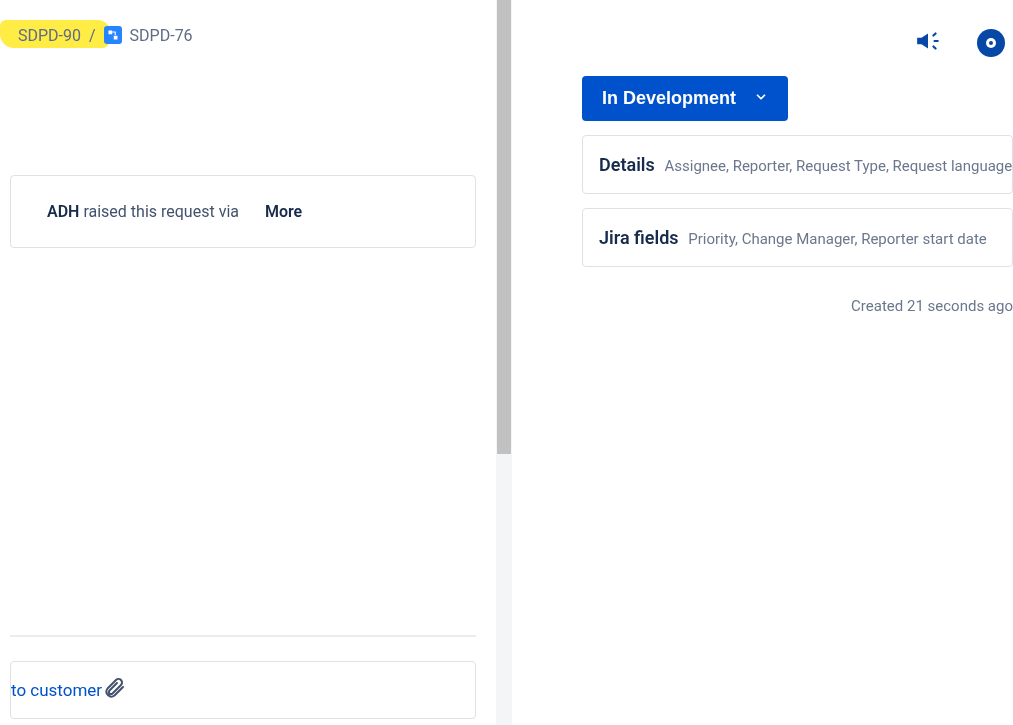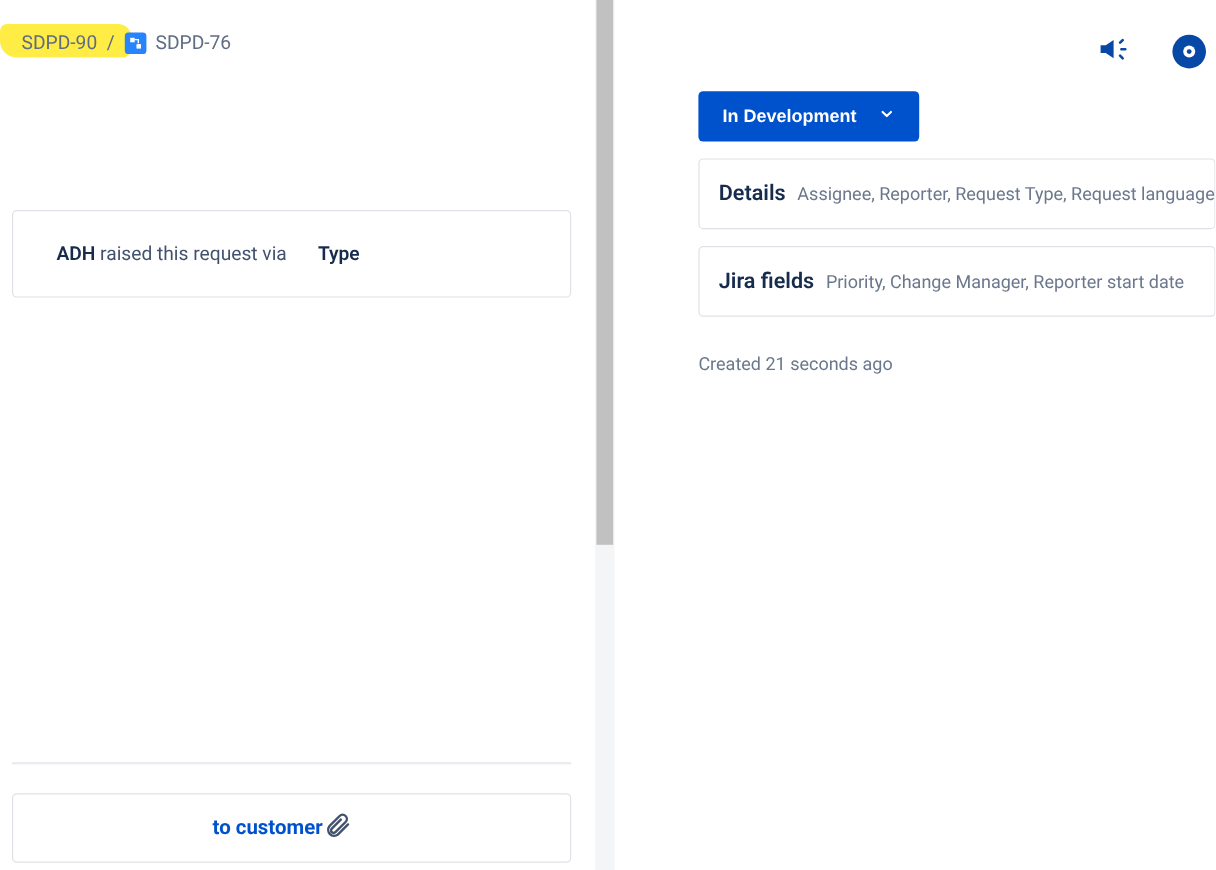--- a/index.html
+++ b/index.html
@@ -39,21 +39,21 @@
   }
   .right-pane {
     flex: 1;
     padding-top: 20px;
     padding-left: 70px;
     position: relative;
     overflow: hidden;
   }
   .breadcrumb-row {
     display: flex;
-    align-items: flex-end;
+    align-items: flex-start;
     gap: 8px;
     padding: 26px 10px 10px 18px;
     font-size: 16px;
     color: #42526e;
     position: relative;
   }
   .highlight {
     position: absolute;
     left: 0;
     top: 20px;
@@ -101,23 +101,22 @@
     bottom: 6px;
     left: 10px;
     right: 36px;
   }
   .hr-line { border: none; border-top: 2px solid #ebecf0; margin-bottom: 24px; }
   .reply-box {
     border: 1px solid #dfe1e6;
     border-radius: 4px;
     display: flex;
     align-items: center;
-    justify-content: center;
+    justify-content: flex-start;
     padding: 14px 16px 14px 0;
-    font-weight: bold;
   }
   .reply-link {
     color: #0052cc;
     font-size: 17px;
     cursor: pointer;
   }
   .attach-icon { color: #42526e; cursor: pointer; }
   .top-icons {
     position: absolute;
     top: 28px;
@@ -140,21 +139,21 @@
     width: 10px; height: 10px; border-radius: 5px; background: #fff;
     display: flex; align-items: center; justify-content: center;
   }
   .watch-eye-pupil { width: 4px; height: 4px; border-radius: 2px; background: #0747a6; }
   .status-btn {
     background: #0052cc;
     color: #fff;
     border: none;
     border-radius: 4px;
     padding: 12px 20px;
-    font-size: 15px;
+    font-size: 18px;
     font-weight: 600;
     display: inline-flex;
     align-items: center;
     gap: 18px;
     cursor: pointer;
     margin-top: 56px;
   }
   .chevron-down { display:inline-block; }
   .panel {
     border: 1px solid #dfe1e6;
@@ -170,20 +169,21 @@
     font-weight: 600;
     font-size: 18px;
     color: #172b4d;
     margin-right: 6px;
   }
   .meta-dates {
     margin-top: 24px;
     font-size: 15px;
     color: #6b778c;
     line-height: 2.0;
+    text-align: right;
   }
 </style>
 </head>
 <body>
 
 <div class="layout">
 
   <div class="left-pane">
     <div class="breadcrumb-row">
       <div class="highlight"></div>
@@ -193,21 +193,21 @@
         <svg viewBox="0 0 16 16" fill="none">
             <rect x="2" y="2" width="5" height="5" fill="#fff"></rect>
             <rect x="9" y="9" width="5" height="5" fill="#fff"></rect>
             <path d="M7 4h4v4" stroke="#fff" stroke-width="1.5"></path>
           </svg>
       </span>
       <span class="bc-link">SDPD-76</span>
     </div>
 
     <div class="request-card">
-      <span class="bold">ADH</span><span> raised this request via </span><span class="bold">Type</span>
+      <span class="bold">ADH</span><span> raised this request via </span><span class="bold">More</span>
     </div>
 
     <div class="bottom-area">
       <hr class="hr-line">
       <div class="reply-box">
         <span class="reply-link">to customer</span>
         <span class="attach-icon">
           <svg width="24" height="24" viewBox="0 0 24 24" fill="none" stroke="#42526e" stroke-width="2" stroke-linecap="round" stroke-linejoin="round">
               <path d="M21 11l-8.5 8.5a5 5 0 0 1-7-7L14 4a3.5 3.5 0 0 1 5 5l-8.5 8.5a2 2 0 0 1-3-3L15 7"></path>
             </svg>

